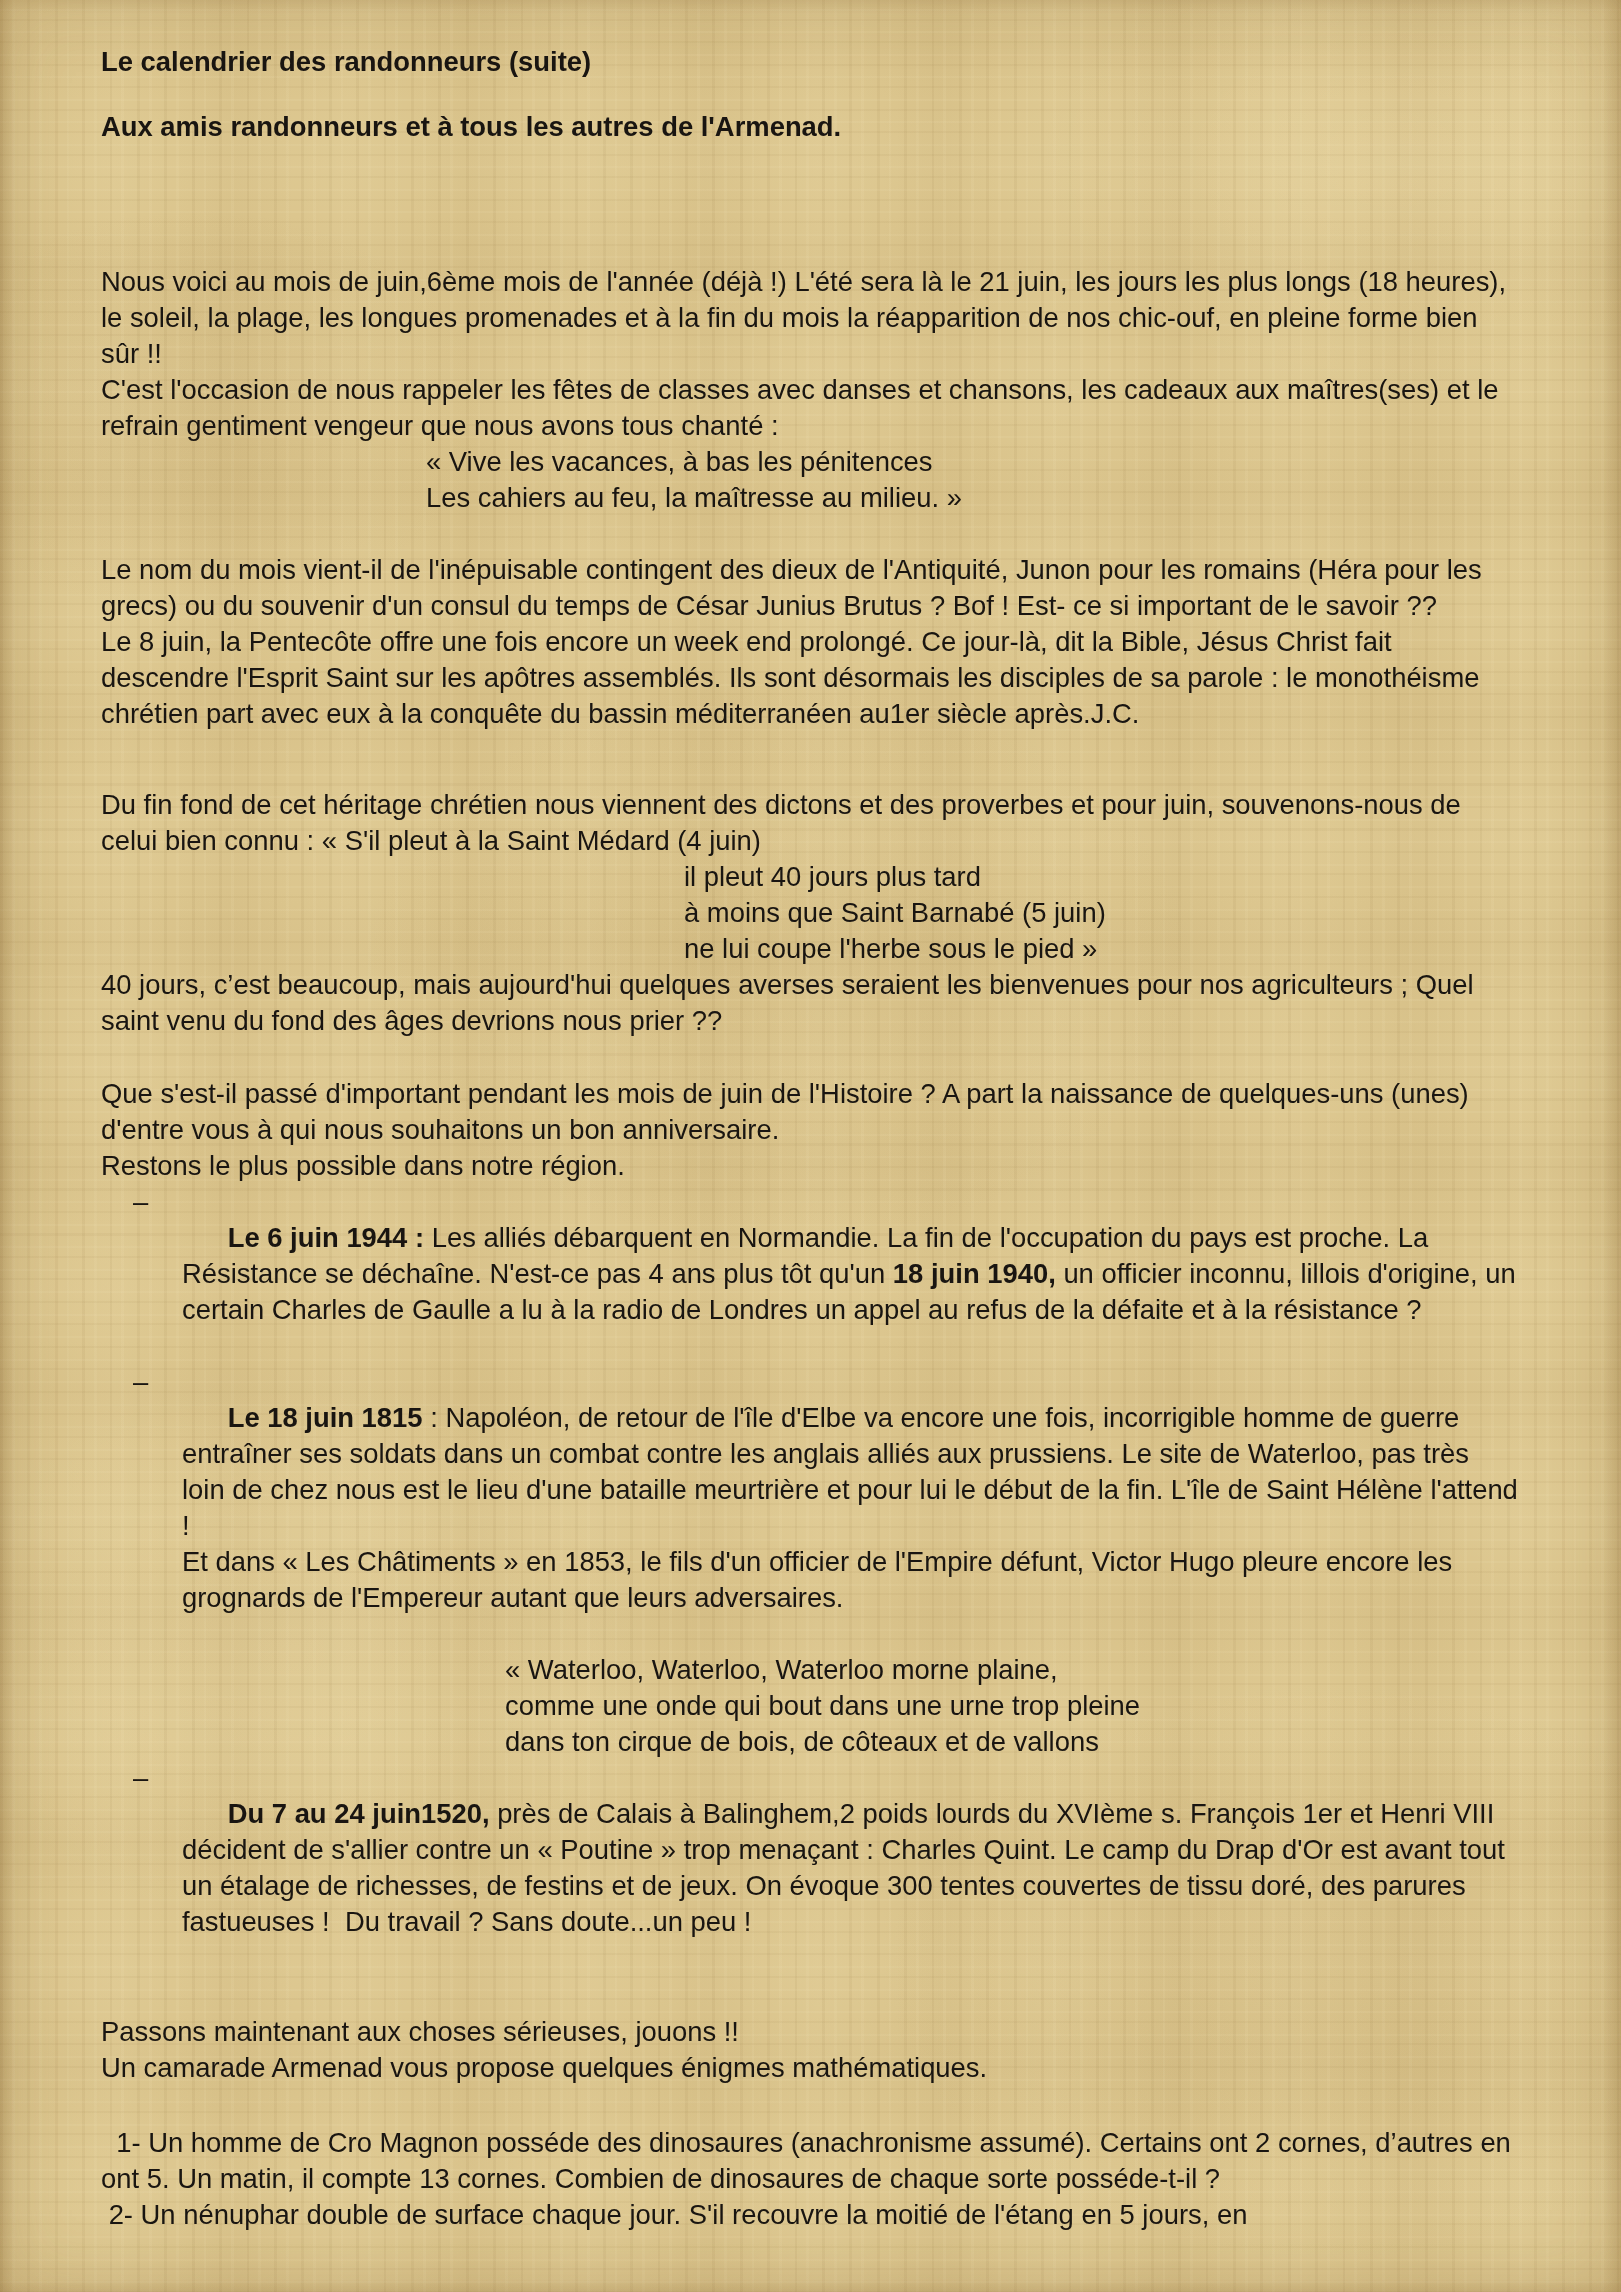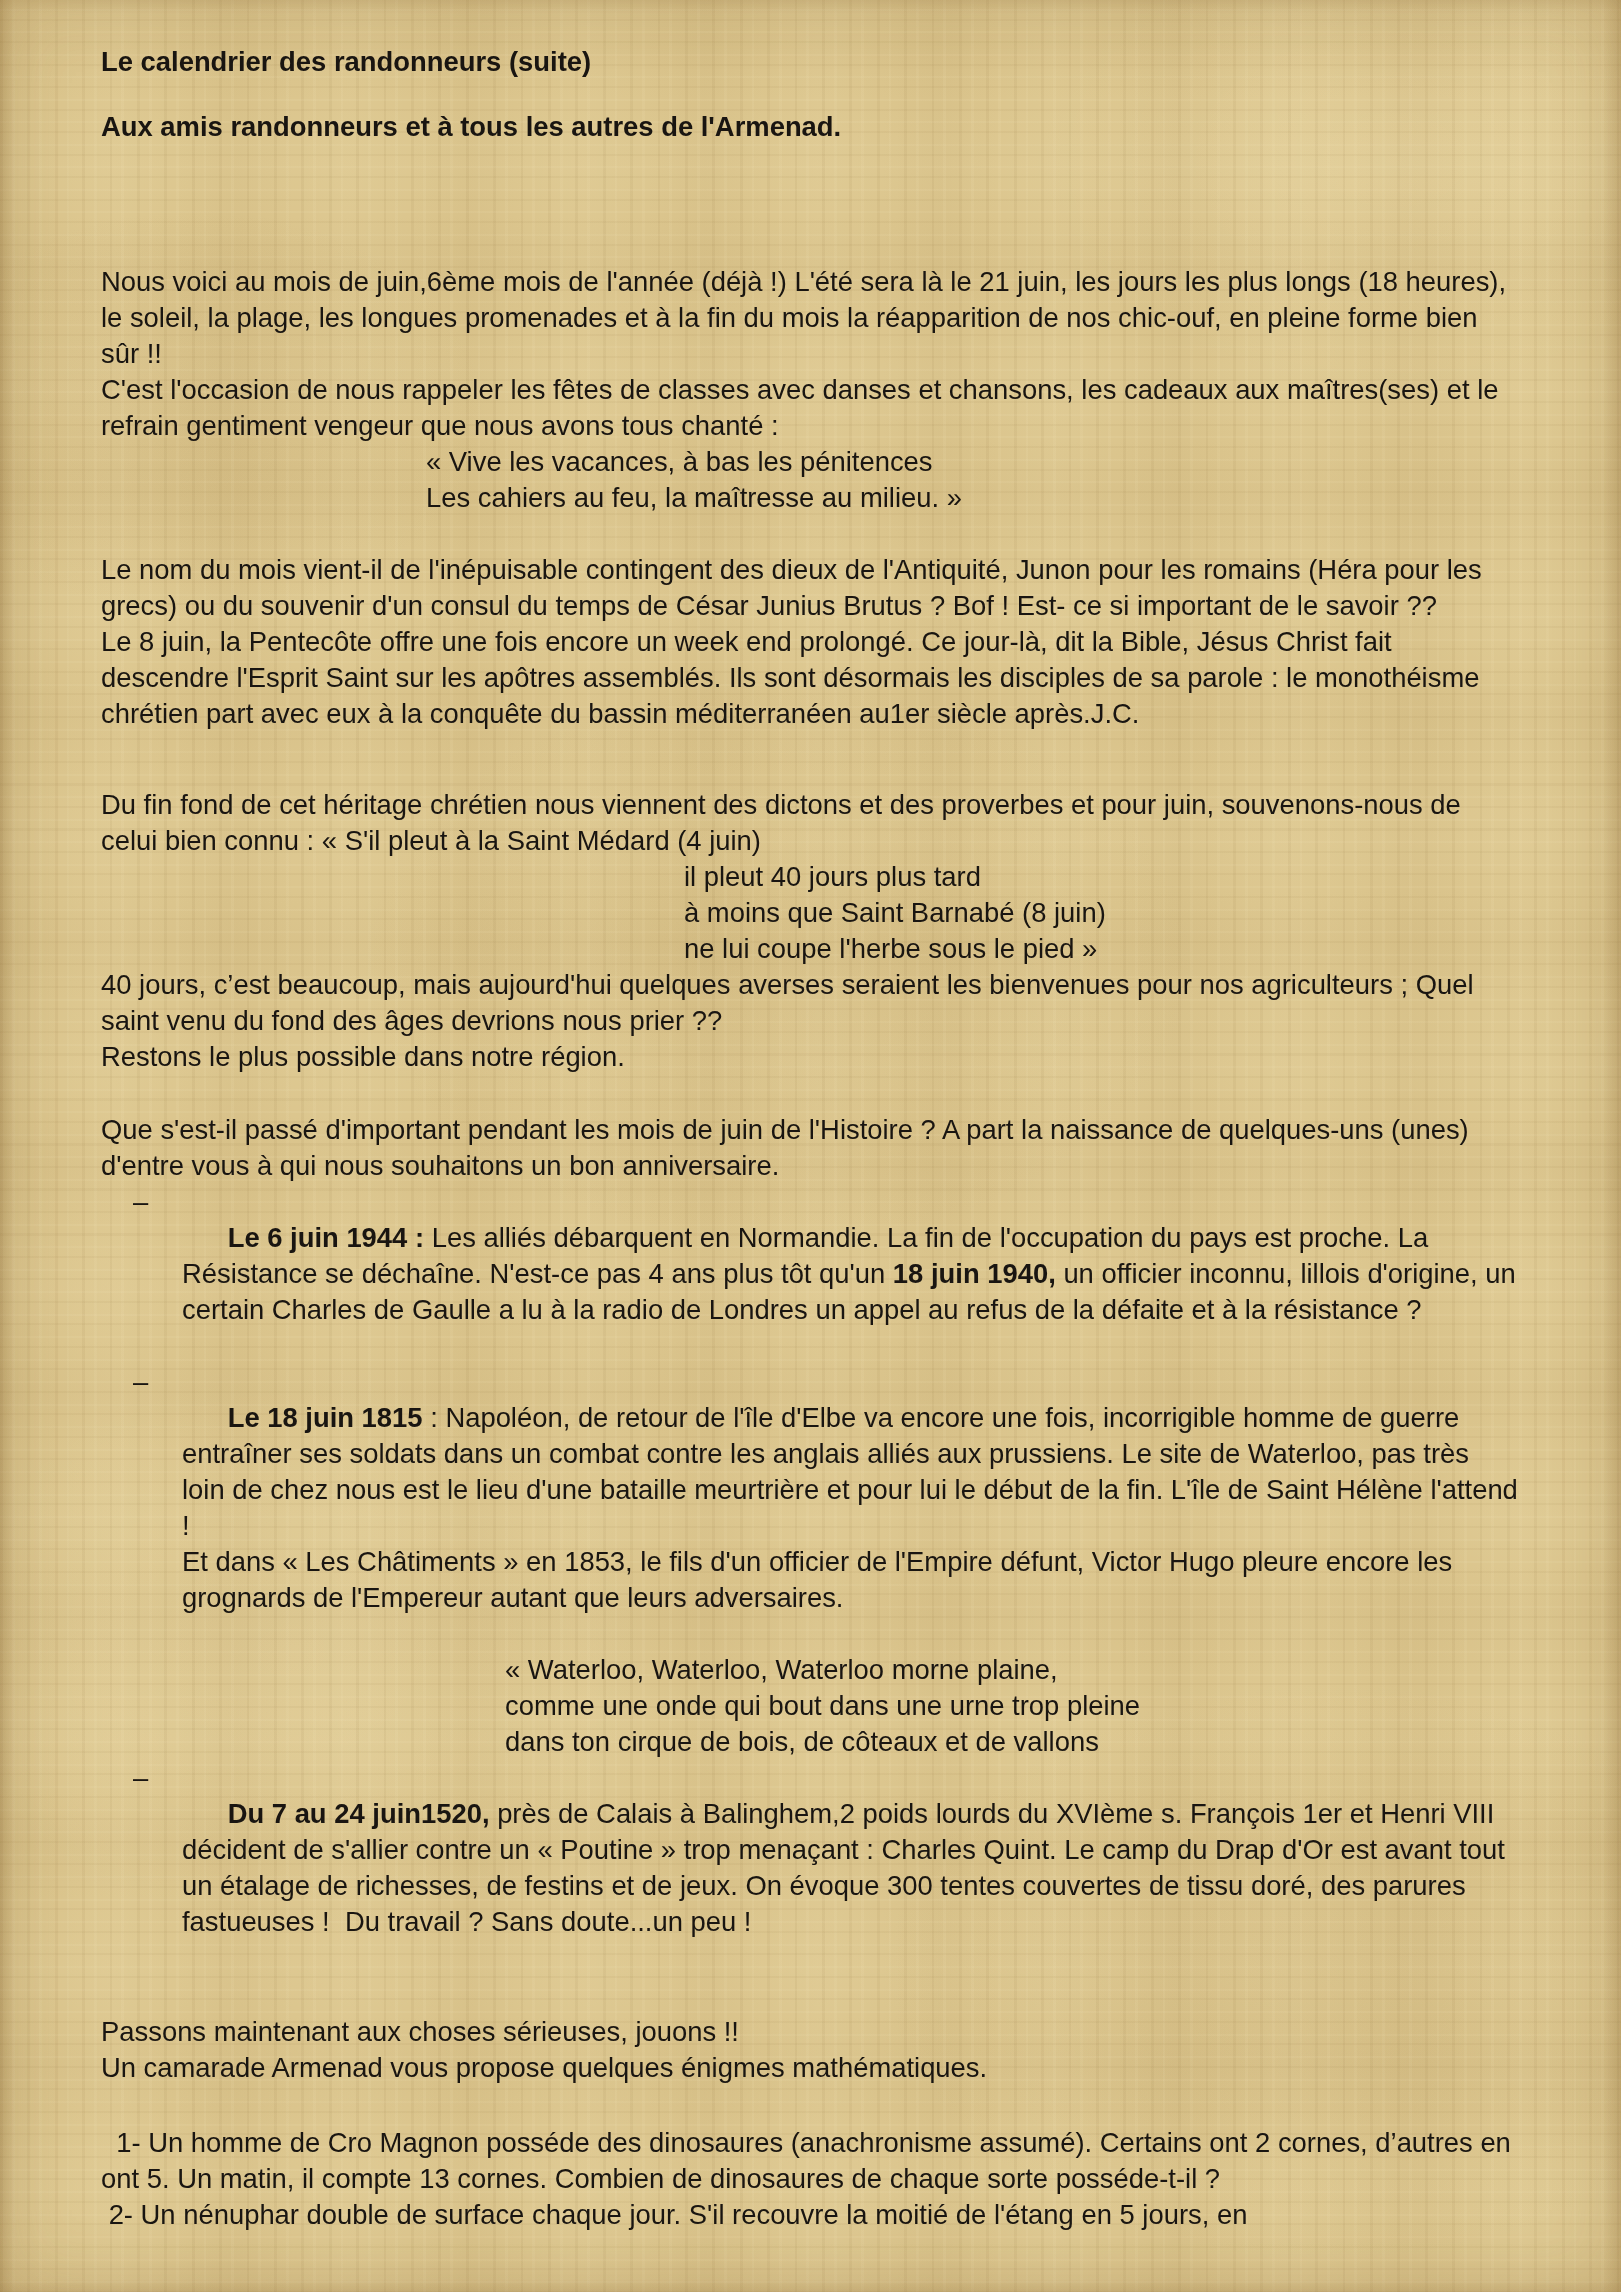--- a/index.html
+++ b/index.html
@@ -78,26 +78,26 @@
     <p class="p">C'est l'occasion de nous rappeler les fêtes de classes avec danses et chansons, les cadeaux aux maîtres(ses) et le refrain gentiment vengeur que nous avons tous chanté :</p>
 
     <p class="p song-line">« Vive les vacances, à bas les pénitences</p>
     <p class="p song-line">Les cahiers au feu, la maîtresse au milieu. »</p>
 
     <p class="p gap1">Le nom du mois vient-il de l'inépuisable contingent des dieux de l'Antiquité, Junon pour les romains (Héra pour les grecs) ou du souvenir d'un consul du temps de César Junius Brutus ? Bof ! Est- ce si important de le savoir ??</p>
     <p class="p">Le 8 juin, la Pentecôte offre une fois encore un week end prolongé. Ce jour-là, dit la Bible, Jésus Christ fait descendre l'Esprit Saint sur les apôtres assemblés. Ils sont désormais les disciples de sa parole : le monothéisme chrétien part avec eux à la conquête du bassin méditerranéen au1er siècle après.J.C.</p>
 
     <p class="p gap-lg">Du fin fond de cet héritage chrétien nous viennent des dictons et des proverbes et pour juin, souvenons-nous de celui bien connu : « S'il pleut à la Saint Médard (4 juin)</p>
     <p class="p proverb-line">il pleut 40 jours plus tard</p>
-    <p class="p proverb-line">à moins que Saint Barnabé (8 juin)</p>
+    <p class="p proverb-line">à moins que Saint Barnabé (5 juin)</p>
     <p class="p proverb-line">ne lui coupe l'herbe sous le pied »</p>
     <p class="p">40 jours, c’est beaucoup, mais aujourd'hui quelques averses seraient les bienvenues pour nos agriculteurs ; Quel saint venu du fond des âges devrions nous prier ??</p>
 
+    <p class="p gap-38">Que s'est-il passé d'important pendant les mois de juin de l'Histoire ? A part la naissance de quelques-uns (unes) d'entre vous à qui nous souhaitons un bon anniversaire.</p>
     <p class="p">Restons le plus possible dans notre région.</p>
-    <p class="p gap-38">Que s'est-il passé d'important pendant les mois de juin de l'Histoire ? A part la naissance de quelques-uns (unes) d'entre vous à qui nous souhaitons un bon anniversaire.</p>
 
     <div class="li">
       <span class="dash">–</span><span class="b">Le 6 juin 1944 :</span><span> Les alliés débarquent en Normandie. La fin de l'occupation du pays est proche. La Résistance se déchaîne. N'est-ce pas 4 ans plus tôt qu'un </span><span class="b">18 juin 1940,</span><span> un officier inconnu, lillois d'origine, un certain Charles de Gaulle a lu à la radio de Londres un appel au refus de la défaite et à la résistance ?</span>
     </div>
 
     <div class="li">
       <span class="dash">–</span><span class="b">Le 18 juin 1815</span><span> : Napoléon, de retour de l'île d'Elbe va encore une fois, incorrigible homme de guerre entraîner ses soldats dans un combat contre les anglais alliés aux prussiens. Le site de Waterloo, pas très loin de chez nous est le lieu d'une bataille meurtrière et pour lui le début de la fin. L'île de Saint Hélène l'attend !
 Et dans « Les Châtiments » en 1853, le fils d'un officier de l'Empire défunt, Victor Hugo pleure encore les grognards de l'Empereur autant que leurs adversaires.</span>
     </div>
 

